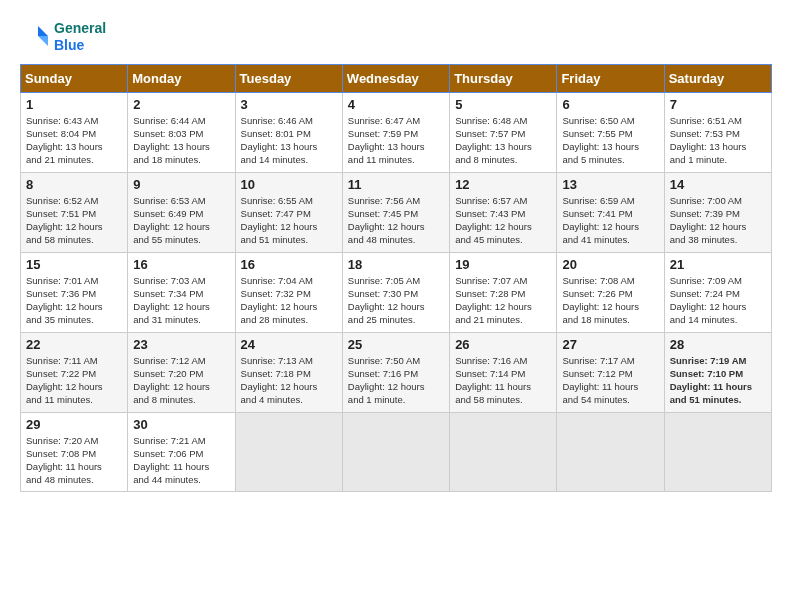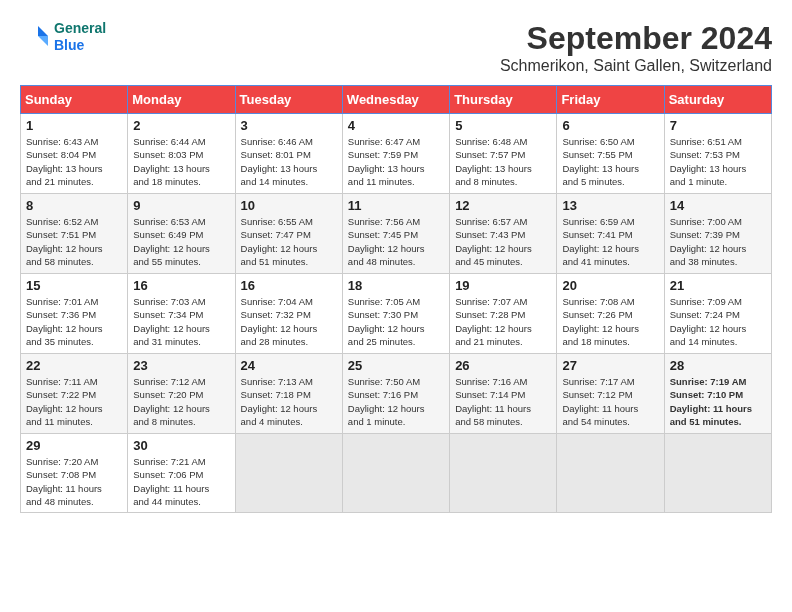--- a/index.html
+++ b/index.html
@@ -43,21 +43,21 @@
     .location-title {
       font-size: 16px;
       color: #333;
     }
     .calendar {
       width: 100%;
       border-collapse: collapse;
       font-size: 11px;
     }
     .calendar th {
-      background-color: #ef4444;
+      background-color: #a16207;
       color: white;
       padding: 6px 4px;
       text-align: left;
       font-size: 13px;
       font-weight: bold;
       border: 1px solid #5588dd;
     }
     .calendar td {
       border: 1px solid #ccc;
       padding: 4px 5px;
@@ -97,24 +97,20 @@
 <div class="header-section">
   <div class="logo">
     <svg class="logo-icon" viewBox="0 0 30 30">
       <polygon points="18,4 28,14 18,14" fill="#1a73e8"></polygon>
       <polygon points="18,14 28,14 28,24" fill="#5aabff"></polygon>
     </svg>
     <div class="logo-text">
       <div><span class="general">General</span></div>
       <div><span class="blue">Blue</span></div>
     </div>
-  </div>
-  <div class="title-section">
-    <div class="month-title">September 2024</div>
-    <div class="location-title">Schmerikon, Saint Gallen, Switzerland</div>
   </div>
 </div>
 
 <table class="calendar">
   <thead>
     <tr>
       <th>Sunday</th>
       <th>Monday</th>
       <th>Tuesday</th>
       <th>Wednesday</th>

